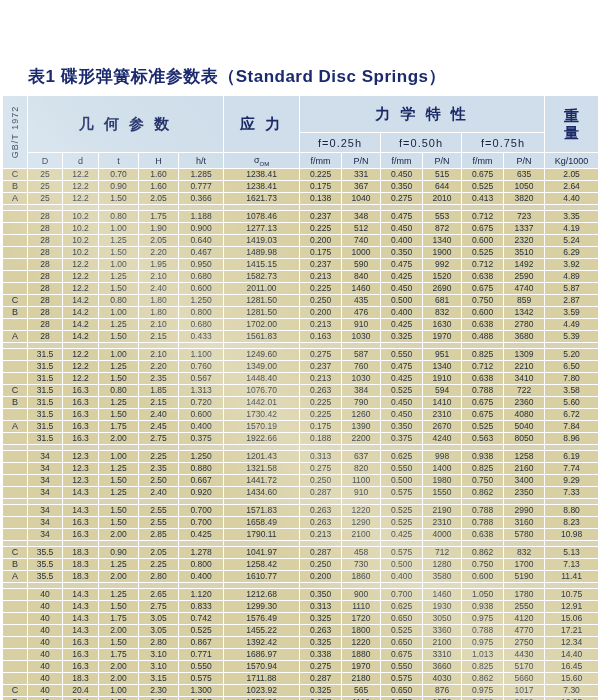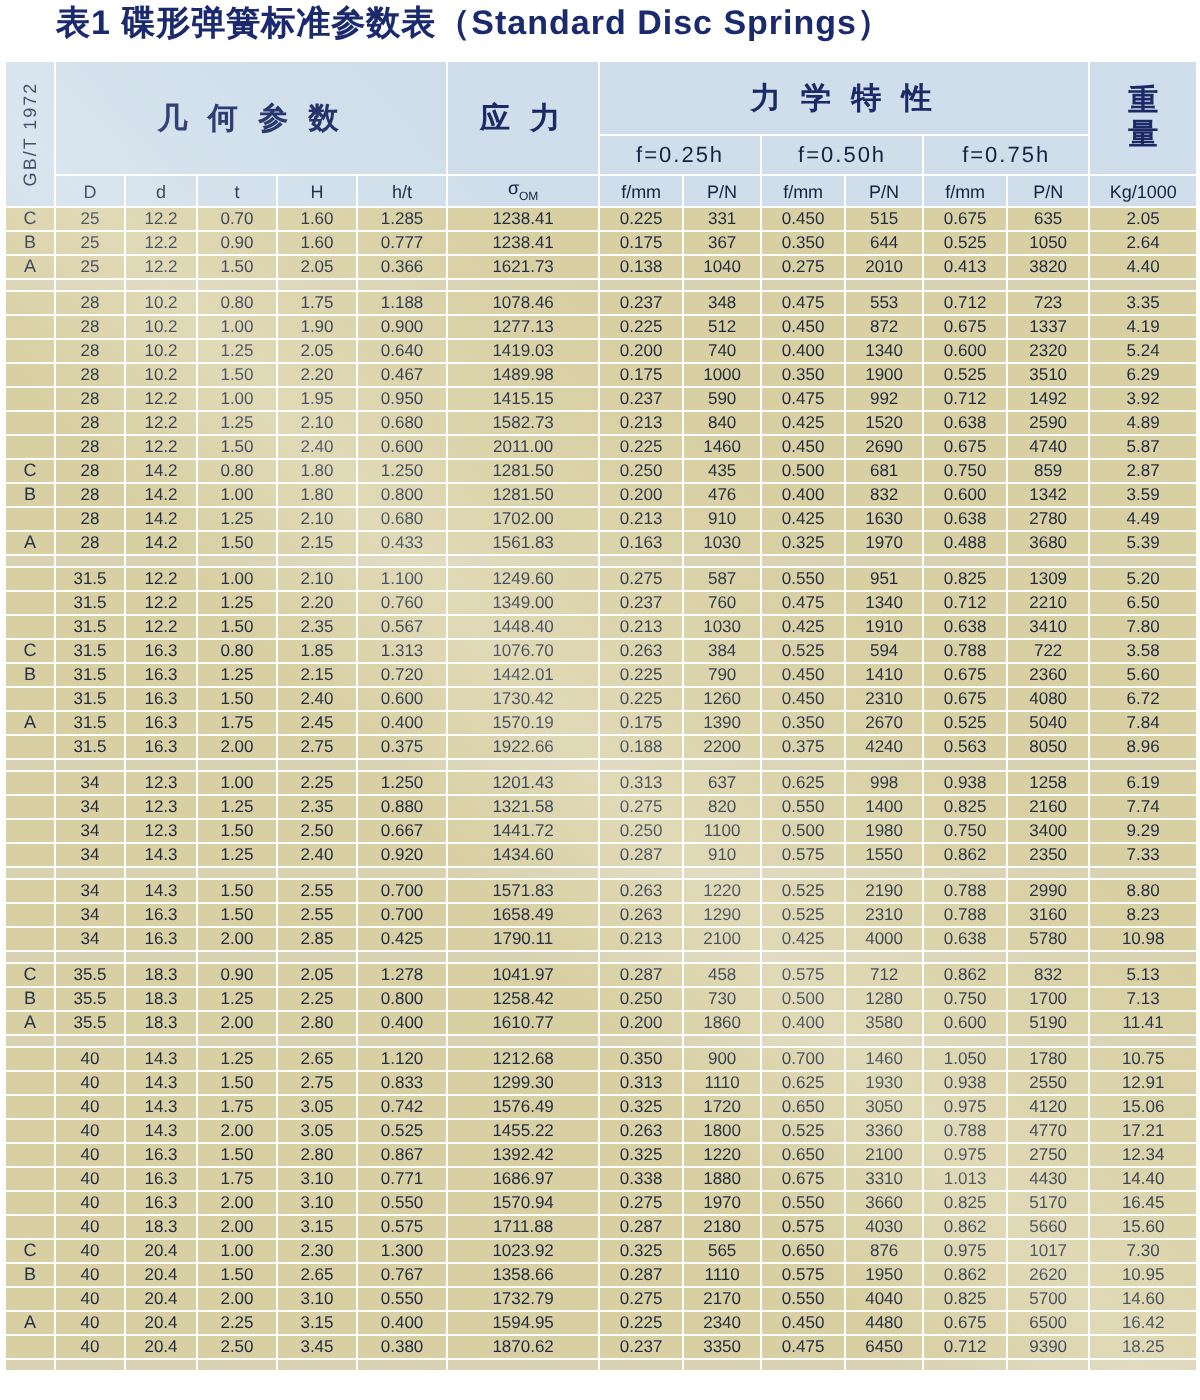--- a/index.html
+++ b/index.html
@@ -8,22 +8,23 @@
     background:#ffffff;
     font-family:"Liberation Sans", sans-serif;
     overflow:hidden;
   }
   .page { position:relative; width:600px; height:700px; }
   .title {
     color:#1b2a6e;
     font-weight:bold;
     font-size:17px;
     letter-spacing:0.5px;
-    padding:0 0 7px 28px;
+    padding:26px 0 7px 28px;
     white-space:nowrap;
+    margin-top:39px;
   }
   .table-wrap { position:relative; margin:0 2px; }
   table {
     border-collapse:collapse;
     width:596px;
     table-layout:fixed;
   }
   th, td {
     border:1px solid #ffffff;
     text-align:center;

